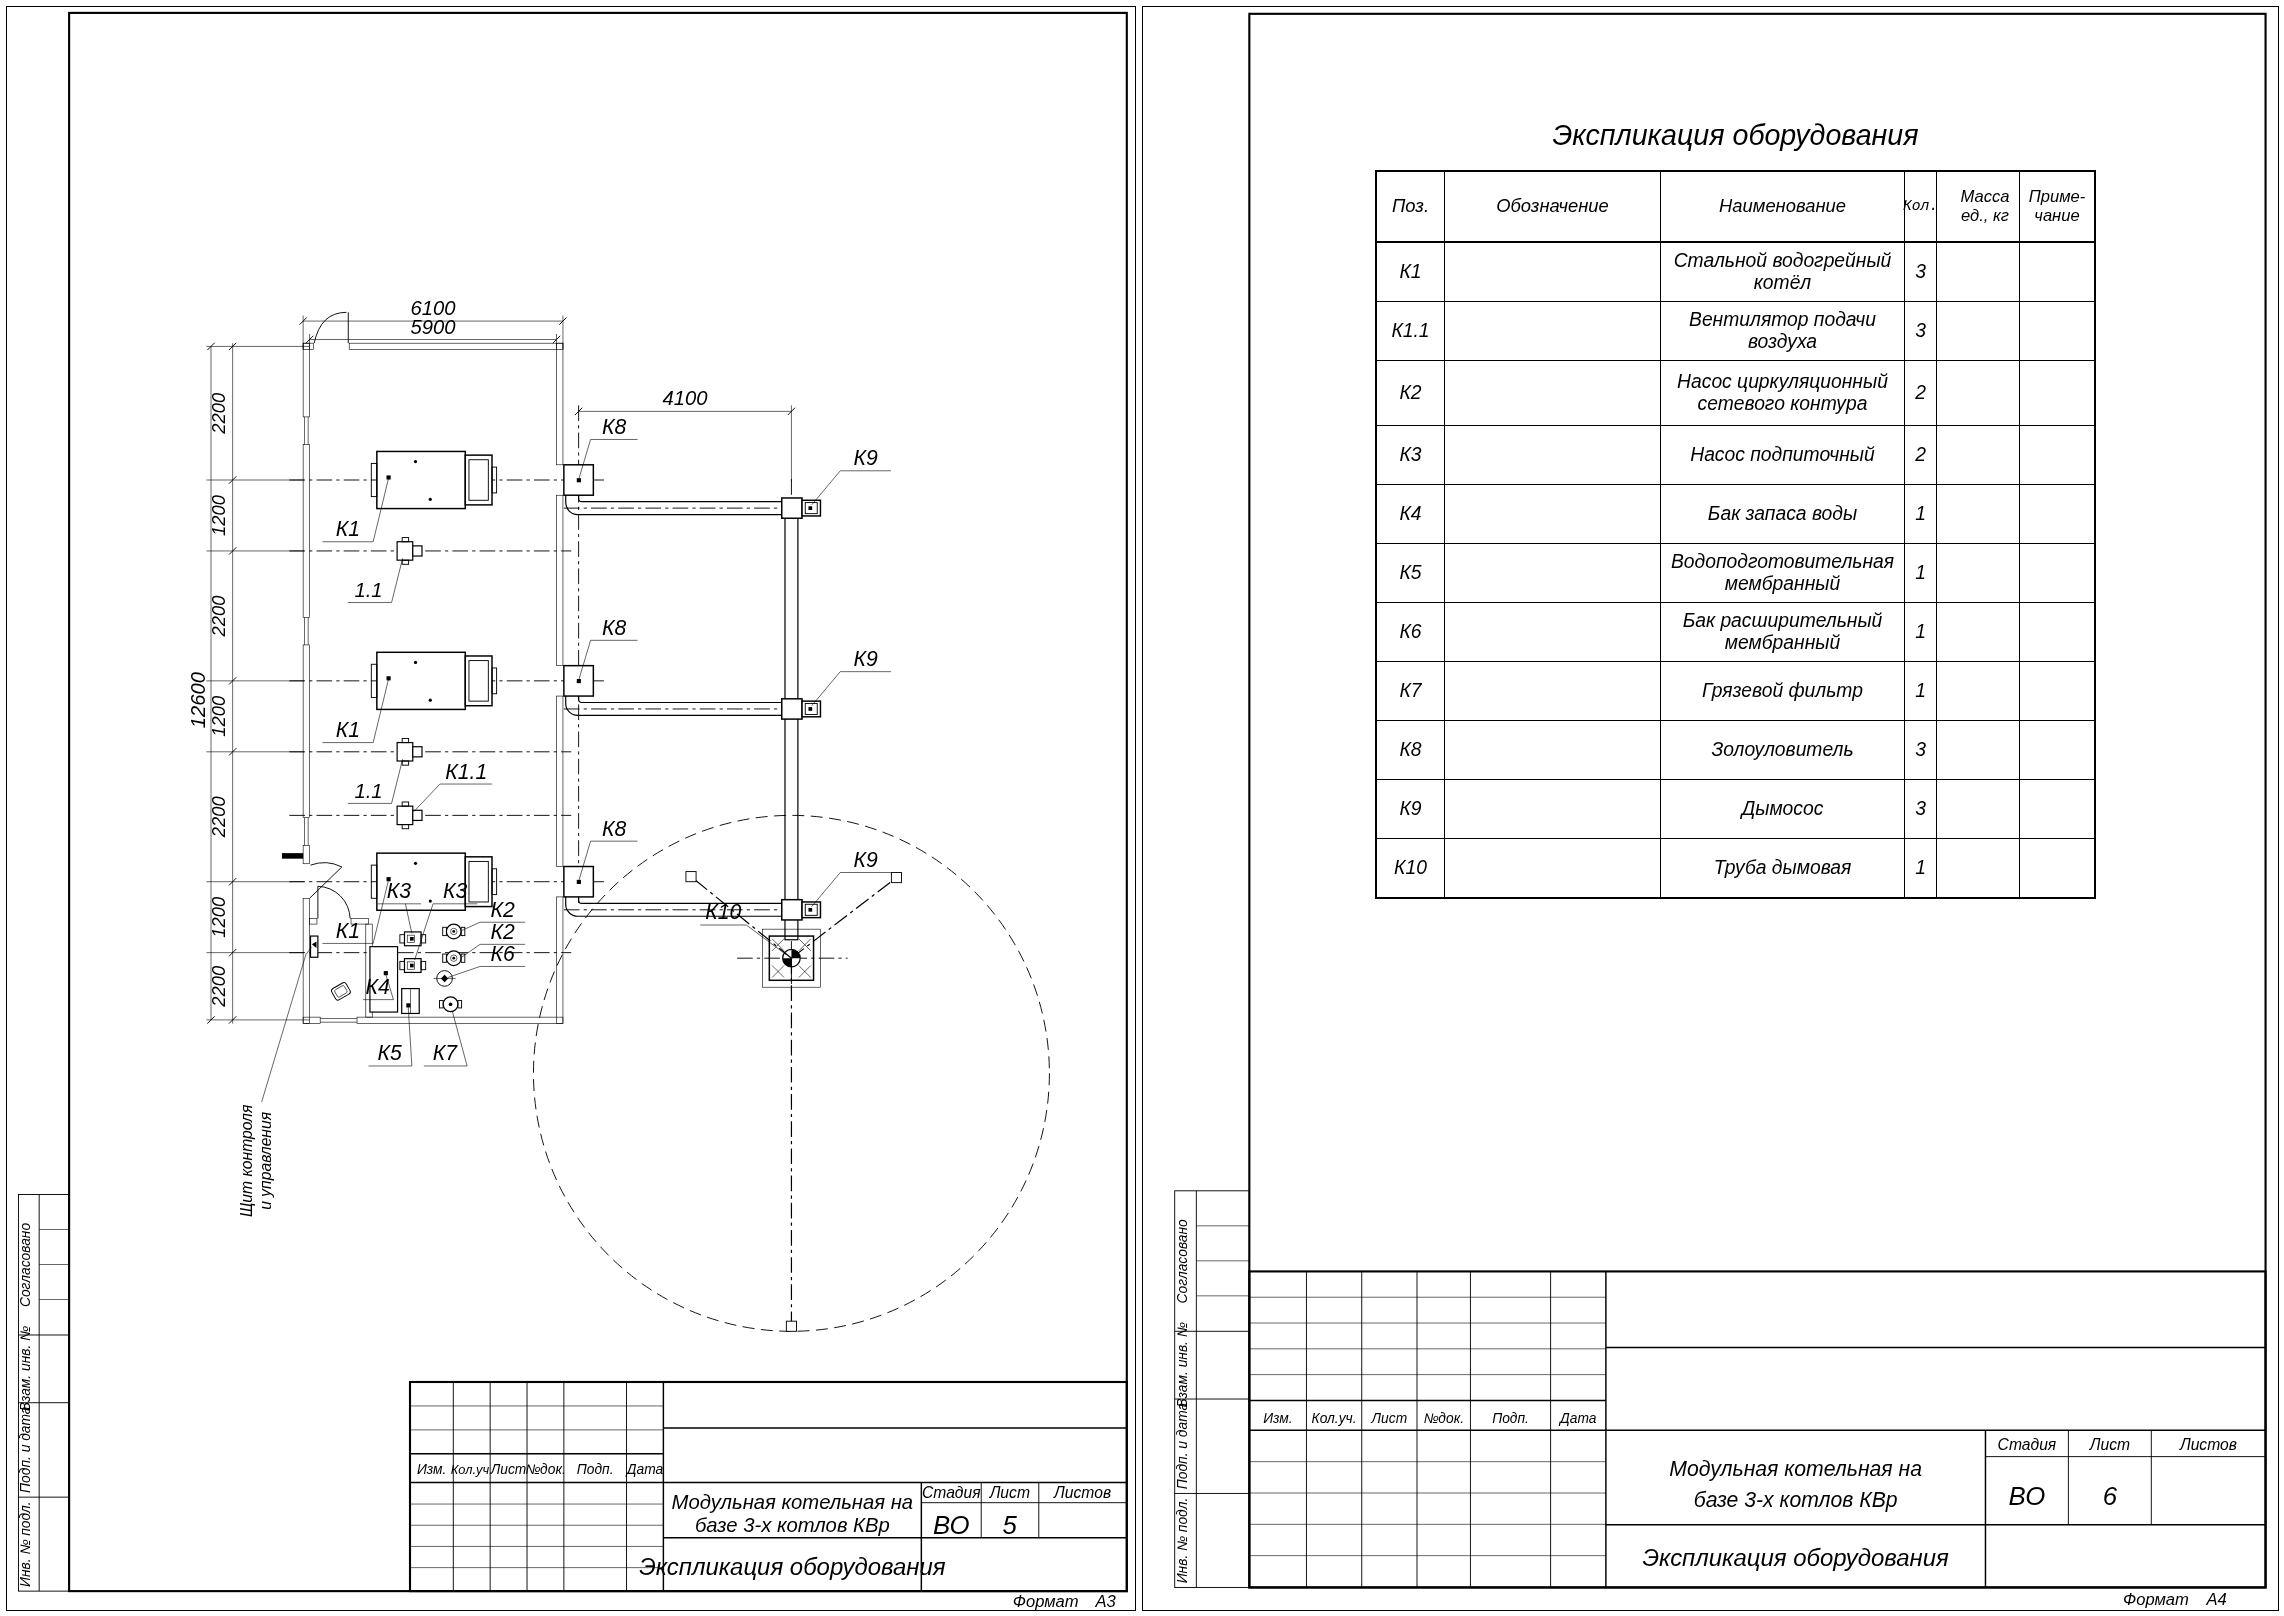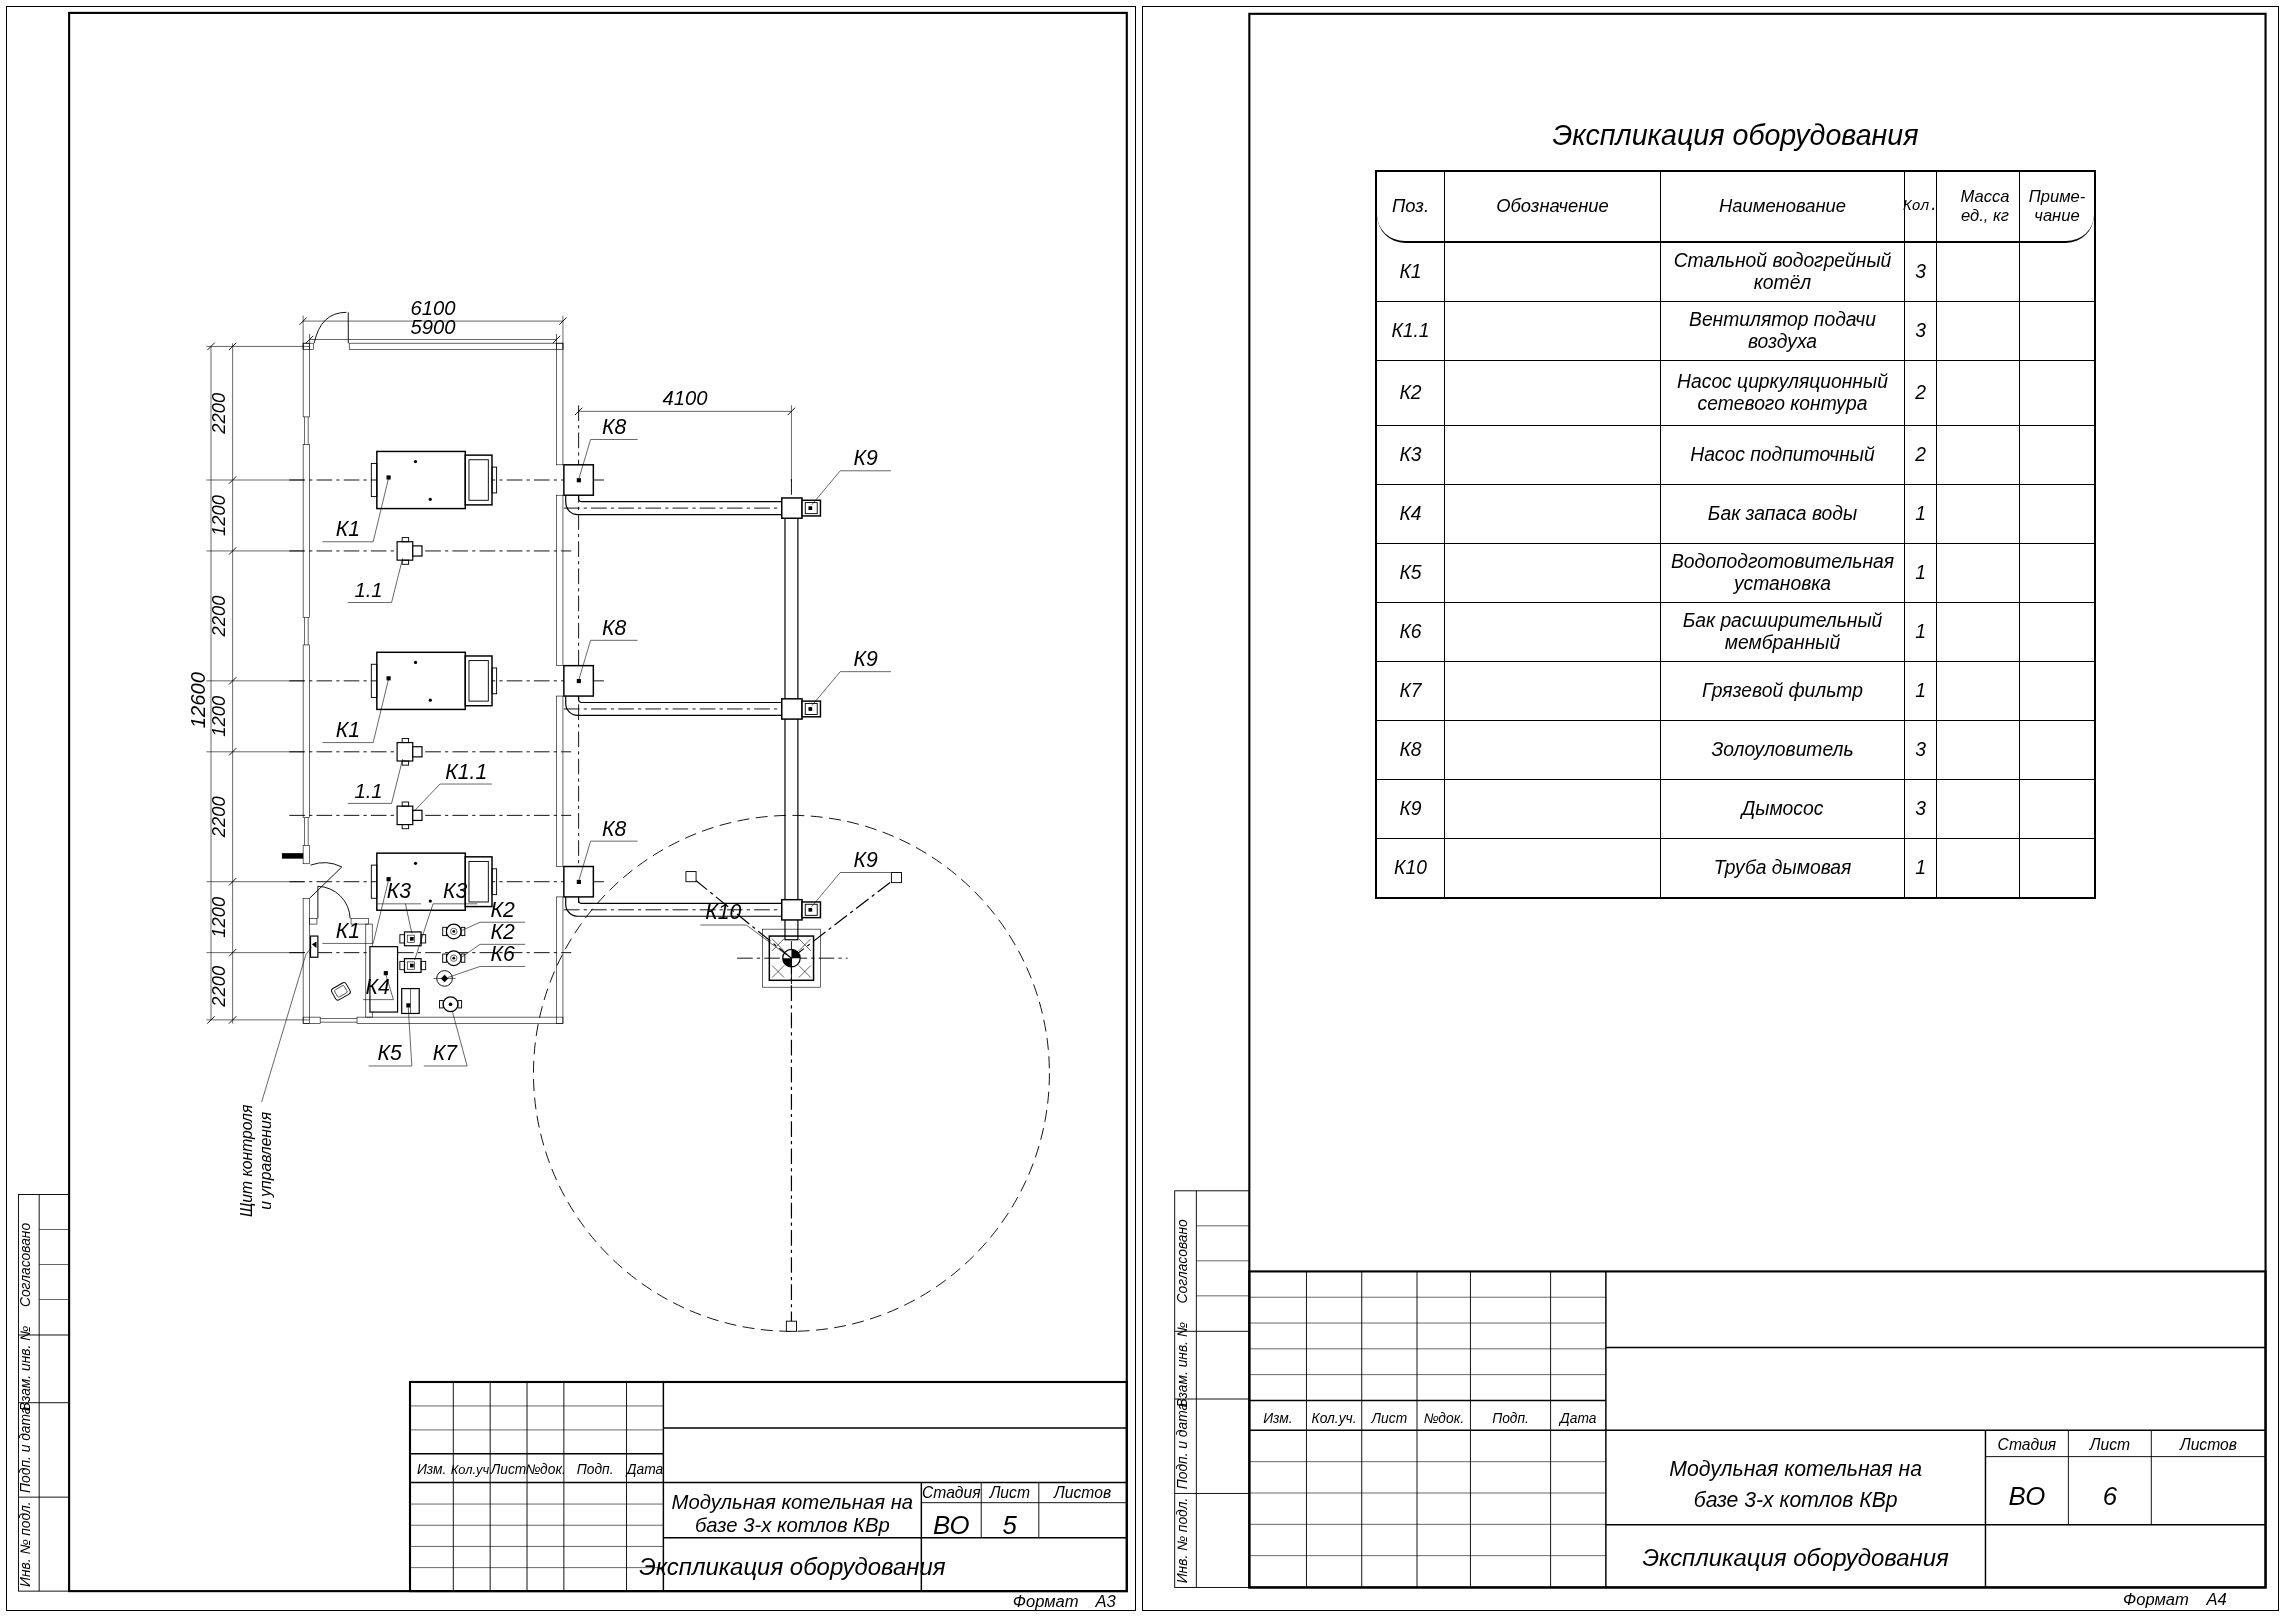--- a/index.html
+++ b/index.html
@@ -19,21 +19,21 @@
   .mid{text-anchor:middle;}
   
   #eq-title{position:absolute;left:1375px;top:119px;width:721px;text-align:center;
             font-style:italic;font-size:28.6px;color:#000;}
   #eq-table{position:absolute;left:1375px;top:170px;width:721px;border:2.3px solid #000;
             box-sizing:border-box;background:#fff;}
   .eq-row{display:grid;grid-template-columns:67px 216px 244px 32px 83px auto;}
   .eq-row > div{border-left:0.9px solid #000;display:flex;align-items:center;justify-content:center;
                 text-align:center;font-style:italic;color:#000;white-space:pre-line;line-height:1.12;}
   .eq-row > div:first-child{border-left:none;}
-  #eq-head{height:69px;border-bottom:2.3px solid #000;border-radius:28px;}
+  #eq-head{height:69px;border-bottom:2.3px solid #000;}
   #eq-head > div{font-size:18.4px;}
   .eq-data{height:58px;border-top:1.8px solid #000;}
   .eq-row.eq-data:first-of-type{border-top:none;}
   .eq-data > div{font-size:19.3px;}
   .cell-name{padding:0 2px;}
 </style>
 </head>
 <body>
 
 <div id="canvas">
@@ -578,21 +578,21 @@
           <div class="cell-pos">К4</div>
           <div class="cell-designation"></div>
           <div class="cell-name">Бак запаса воды</div>
           <div class="cell-qty">1</div>
           <div class="cell-mass"></div>
           <div class="cell-note"></div>
         </div>
         <div class="eq-row eq-data">
           <div class="cell-pos">К5</div>
           <div class="cell-designation"></div>
-          <div class="cell-name">Водоподготовительная установка</div>
+          <div class="cell-name">Водоподготовительная мембранный</div>
           <div class="cell-qty">1</div>
           <div class="cell-mass"></div>
           <div class="cell-note"></div>
         </div>
         <div class="eq-row eq-data">
           <div class="cell-pos">К6</div>
           <div class="cell-designation"></div>
           <div class="cell-name">Бак расширительный мембранный</div>
           <div class="cell-qty">1</div>
           <div class="cell-mass"></div>

